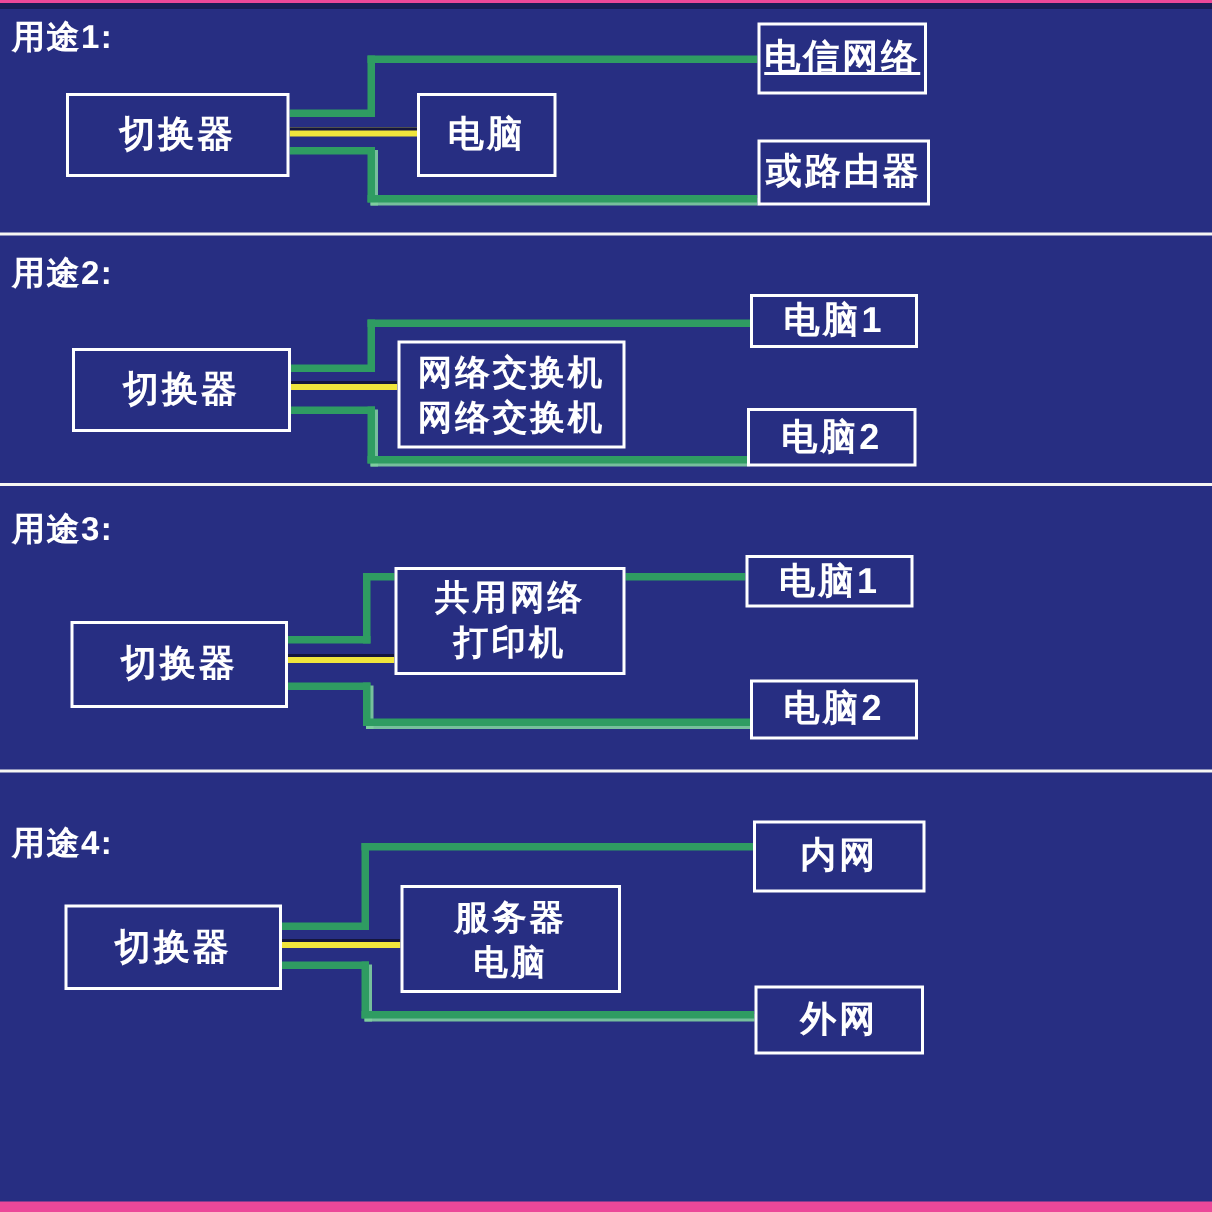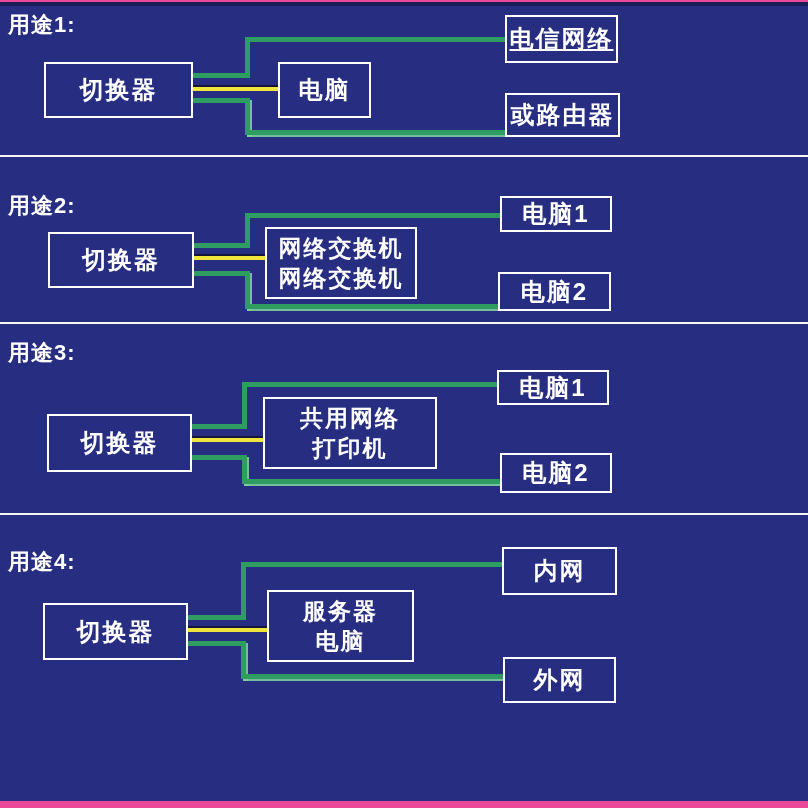--- a/index.html
+++ b/index.html
@@ -50,21 +50,21 @@
       <span class="l1">电信网络</span>
     </div>
     <div class="box fs24" style="left:505px;top:93px;width:115px;height:44px;">
       <span class="l1">或路由器</span>
     </div>
   </div>
 
   <div class="divider" style="top:155px;"></div>
 
   <div>
-    <div class="sec-label" style="left:8px;top:167px;margin-top:24px;">用途2:</div>
+    <div class="sec-label" style="left:8px;top:167px;">用途2:</div>
 
     <div class="seg green" style="left:194px;top:243px;width:56px;height:5px;"></div>
     <div class="seg green" style="left:245px;top:213px;width:5px;height:35px;"></div>
     <div class="seg green" style="left:245px;top:213px;width:255px;height:5px;"></div>
     <div class="seg green" style="left:194px;top:271px;width:56px;height:5px;"></div>
     <div class="seg green hl" style="left:245px;top:271px;width:5px;height:38px;"></div>
     <div class="seg green hl" style="left:245px;top:304px;width:253px;height:5px;"></div>
     <div class="seg yellow" style="left:194px;top:254px;width:71px;height:4px;"></div>
 
     <div class="box fs24" style="left:48px;top:232px;width:146px;height:56px;">
@@ -91,21 +91,21 @@
     <div class="seg green" style="left:242px;top:382px;width:5px;height:47px;"></div>
     <div class="seg green" style="left:242px;top:382px;width:255px;height:5px;"></div>
     <div class="seg green" style="left:192px;top:455px;width:55px;height:5px;"></div>
     <div class="seg green hl" style="left:242px;top:455px;width:5px;height:29px;"></div>
     <div class="seg green hl" style="left:242px;top:479px;width:258px;height:5px;"></div>
     <div class="seg yellow" style="left:192px;top:436px;width:71px;height:4px;"></div>
 
     <div class="box fs24" style="left:47px;top:414px;width:145px;height:58px;">
       <span class="l1">切换器</span>
     </div>
-    <div class="box fs23" style="left:263px;top:397px;width:174px;height:72px;">
+    <div class="box fs23" style="left:263px;top:378px;width:154px;height:72px;font-family:Liberation Serif, serif;">
       <span class="l1">共用网络</span>
       <span class="l2">打印机</span>
     </div>
     <div class="box fs24" style="left:497px;top:370px;width:112px;height:35px;">
       <span class="l1">电脑1</span>
     </div>
     <div class="box fs24" style="left:500px;top:453px;width:112px;height:40px;">
       <span class="l1">电脑2</span>
     </div>
   </div>

